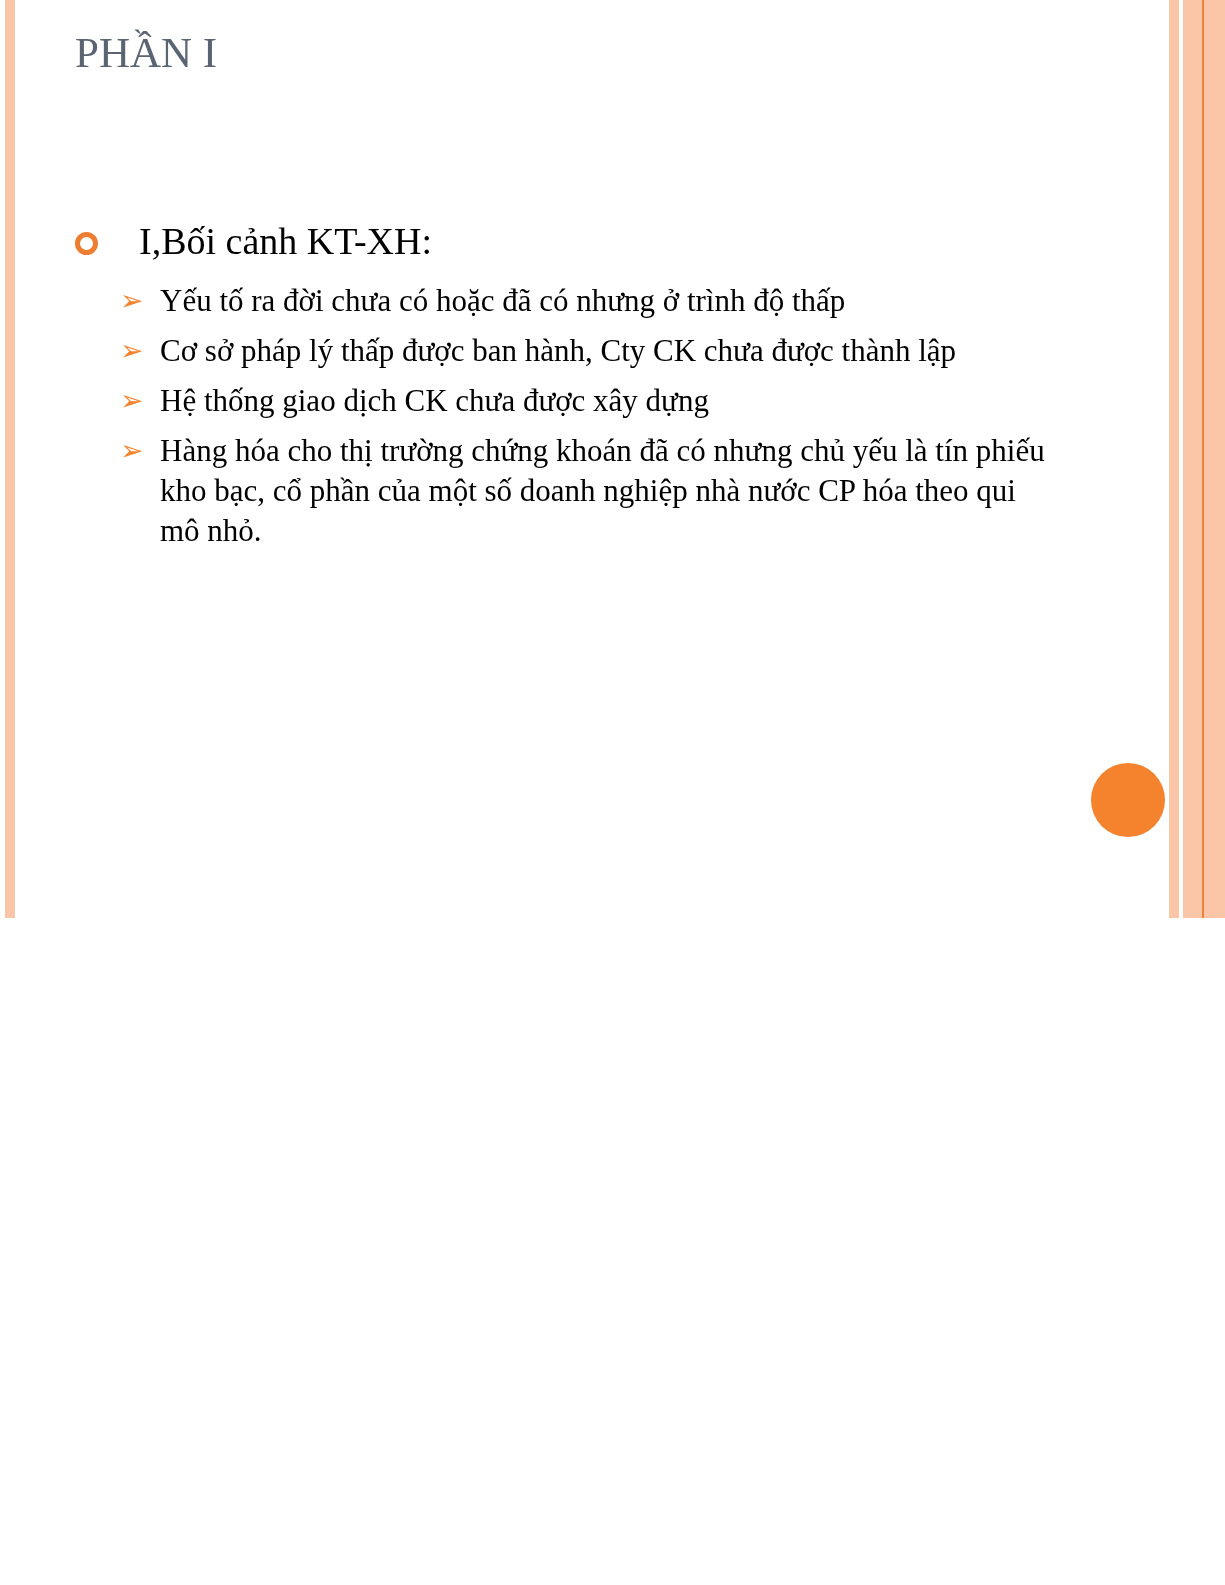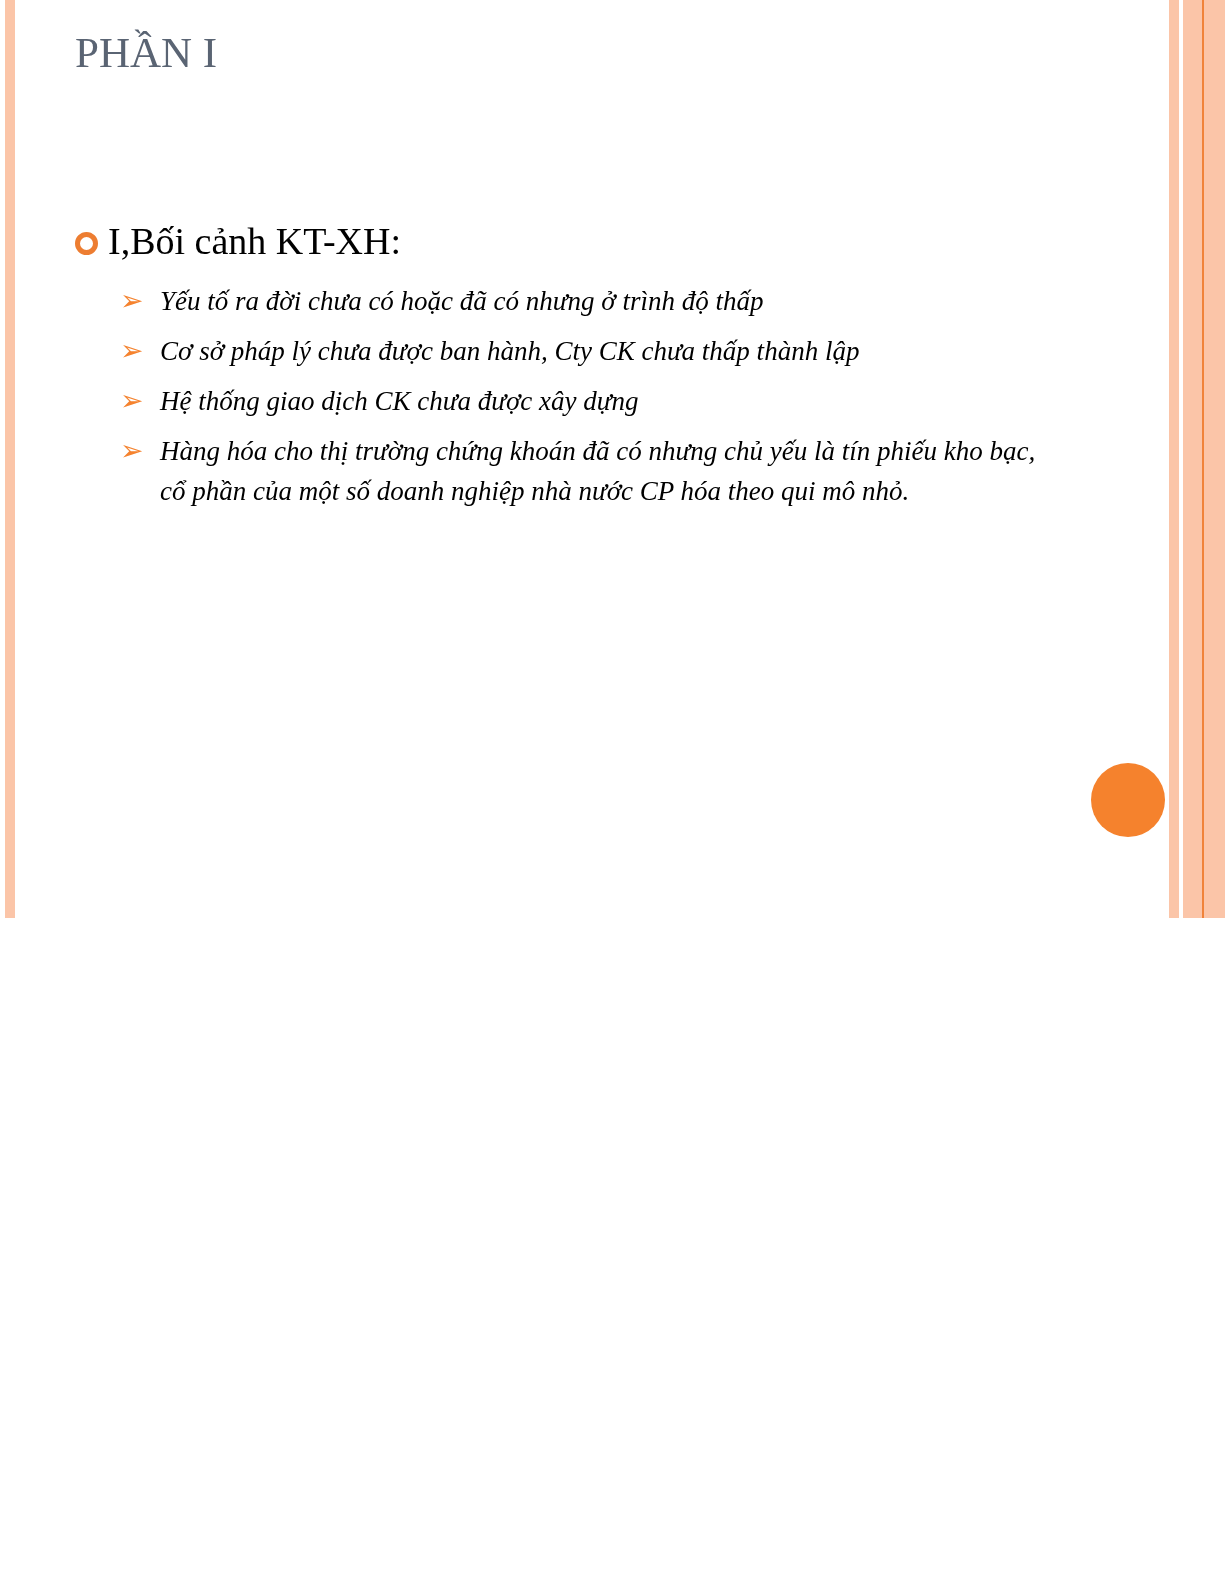--- a/index.html
+++ b/index.html
@@ -79,43 +79,43 @@
     width: 13px;
     height: 13px;
     border: 5px solid #ed7d31;
     border-radius: 50%;
     margin-top: 14px;
     margin-right: 10px;
   }
   .heading-text {
     font-size: 38px;
     line-height: 46px;
+    margin-left: 31px;
   }
   ul.bullets {
     list-style: none;
     margin: 17px 0 0 0;
     padding: 0 0 0 45px;
   }
   ul.bullets li {
     display: flex;
     align-items: flex-start;
     margin-bottom: 10px;
   }
   .arrow-bullet {
     flex: 0 0 40px;
     color: #f5822d;
     font-size: 28px;
     line-height: 40px;
     font-family: "DejaVu Sans", sans-serif;
   }
   .bullet-text {
     width: 900px;
-    font-size: 27px;
+    font-size: 31px;
     line-height: 40px;
-    font-style: italic;
   }
 </style>
 </head>
 <body>
 
 <div class="slide">
 
   <div class="stripe stripe-left"></div>
   <div class="stripe stripe-right-narrow"></div>
   <div class="stripe stripe-right-wide"></div>
@@ -132,21 +132,21 @@
       <span class="ring-bullet"></span>
       <span class="heading-text">I,Bối cảnh KT-XH:</span>
     </div>
     <ul class="bullets">
       <li>
         <span class="arrow-bullet">➢</span>
         <span class="bullet-text">Yếu tố ra đời chưa có hoặc đã có nhưng ở trình độ thấp</span>
       </li>
       <li>
         <span class="arrow-bullet">➢</span>
-        <span class="bullet-text">Cơ sở pháp lý chưa được ban hành, Cty CK chưa thấp thành lập</span>
+        <span class="bullet-text">Cơ sở pháp lý thấp được ban hành, Cty CK chưa được thành lập</span>
       </li>
       <li>
         <span class="arrow-bullet">➢</span>
         <span class="bullet-text">Hệ thống giao dịch CK chưa được xây dựng</span>
       </li>
       <li>
         <span class="arrow-bullet">➢</span>
         <span class="bullet-text">Hàng hóa cho thị trường chứng khoán đã có nhưng chủ yếu là tín phiếu kho bạc, cổ phần của một số doanh nghiệp nhà nước CP hóa theo qui mô nhỏ.</span>
       </li>
     </ul>

